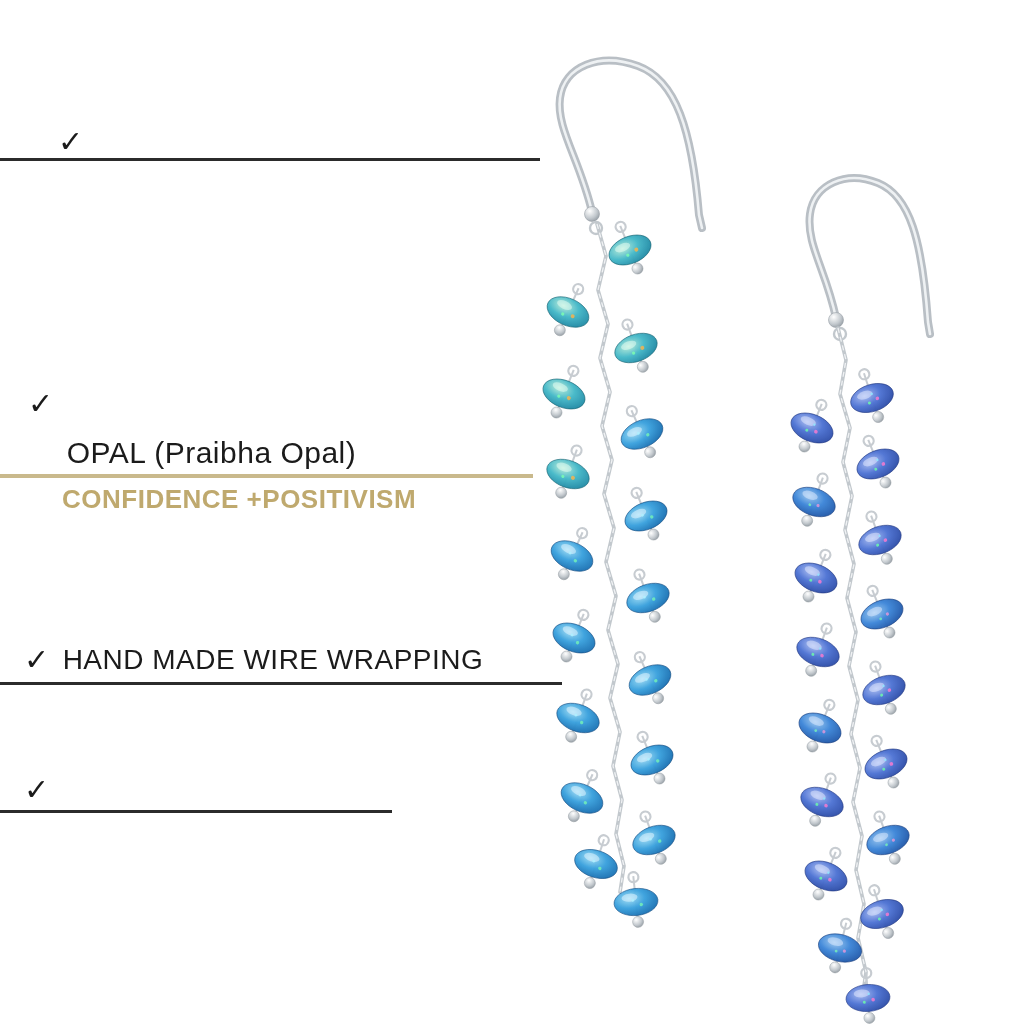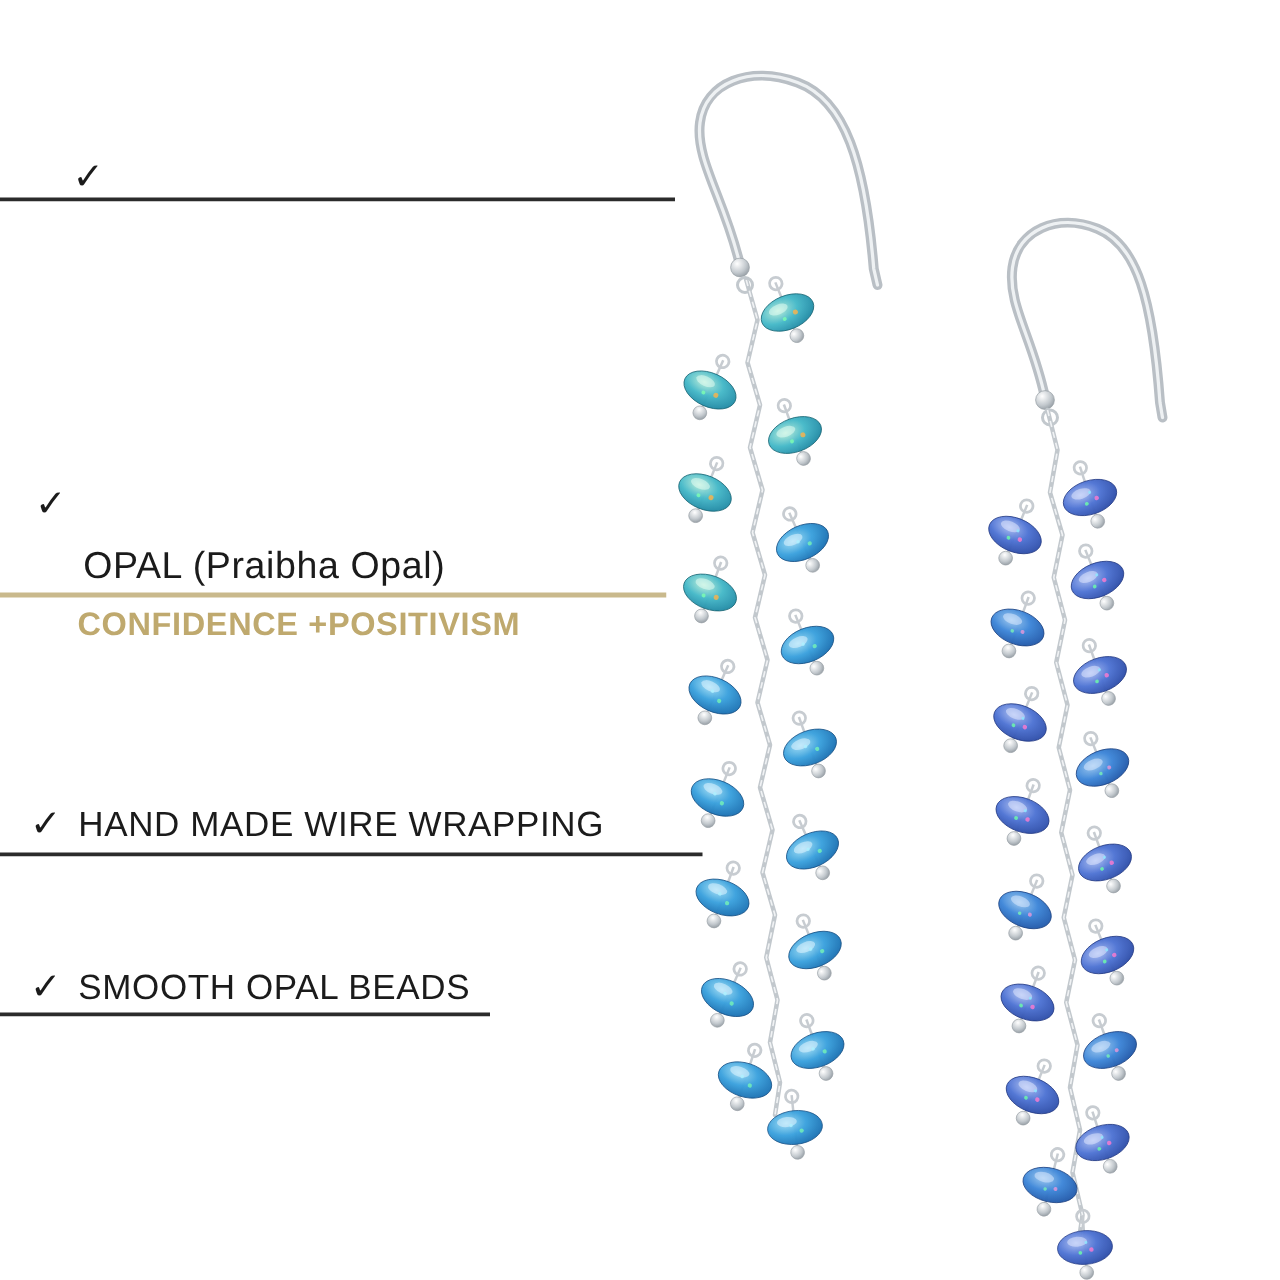--- a/index.html
+++ b/index.html
@@ -206,17 +206,16 @@
   <div class="tagline">CONFIDENCE +POSITIVISM</div>
 
   <div class="callout callout-wire">
     <span class="check">✓</span>
     <span>HAND MADE WIRE WRAPPING</span>
   </div>
   <div class="rule rule-wire"></div>
 
   <div class="callout callout-beads">
     <span class="check">✓</span>
-    <span>SMOOTH OPAL BEADS</span>
   </div>
   <div class="rule rule-beads"></div>
 
 </div>
 
 </body></html>

